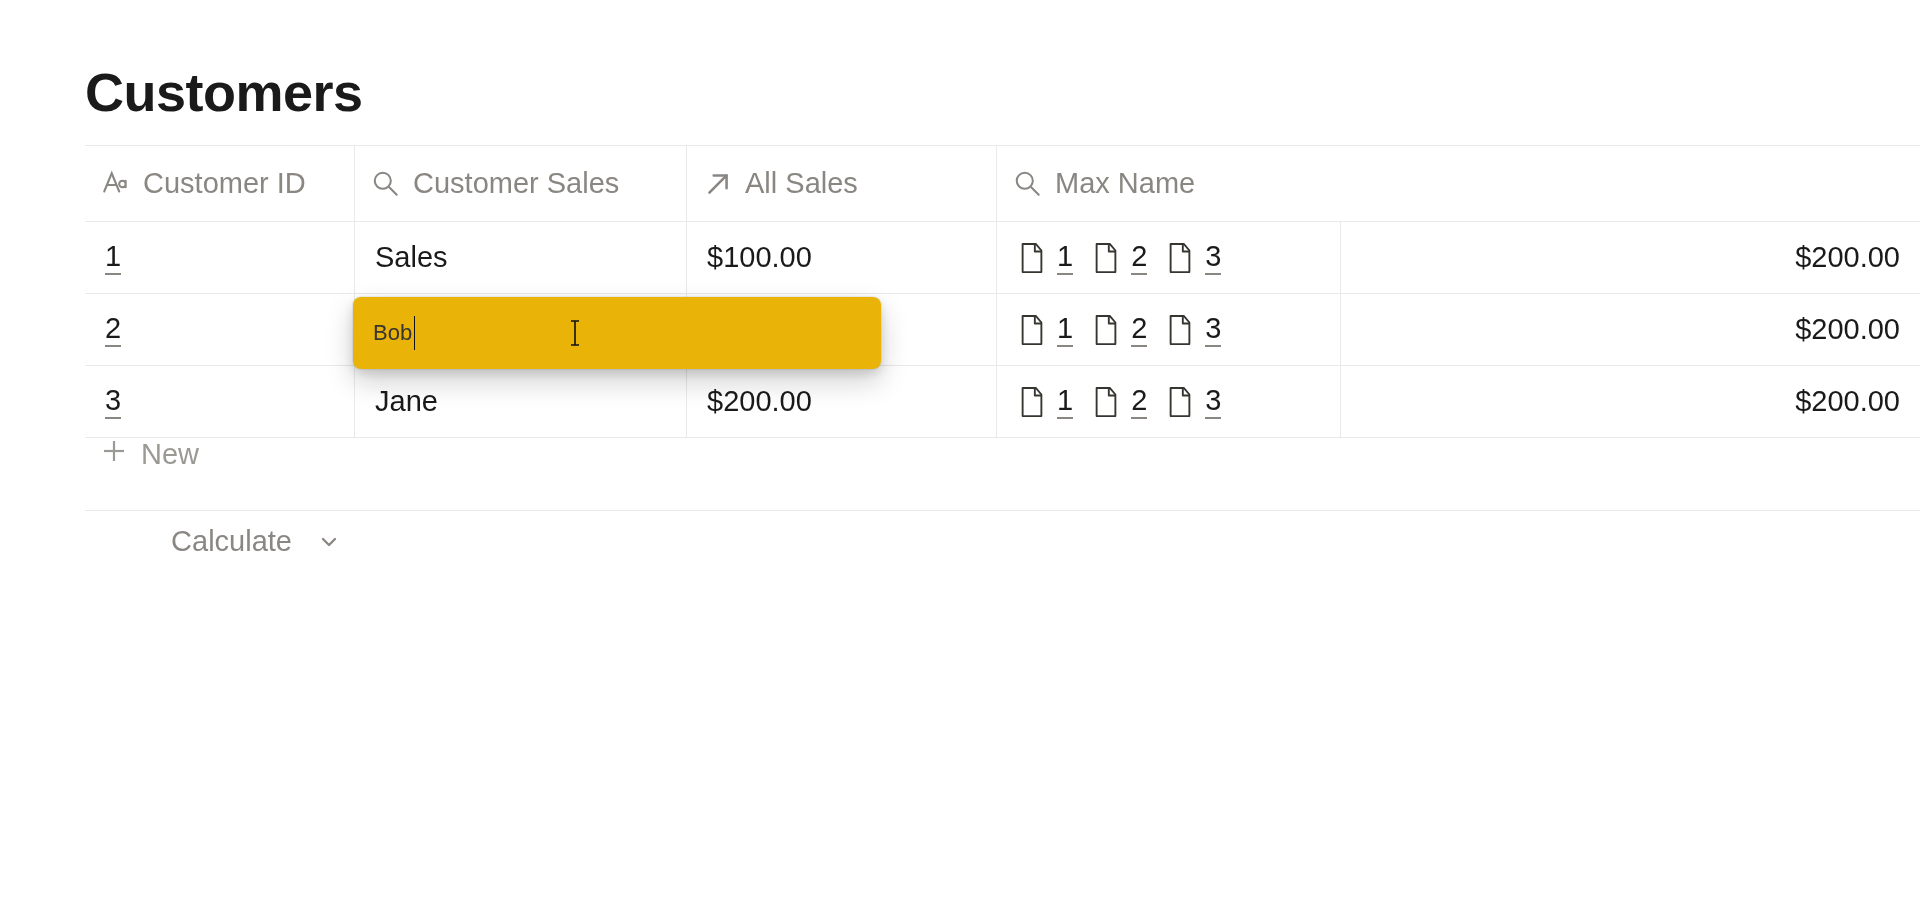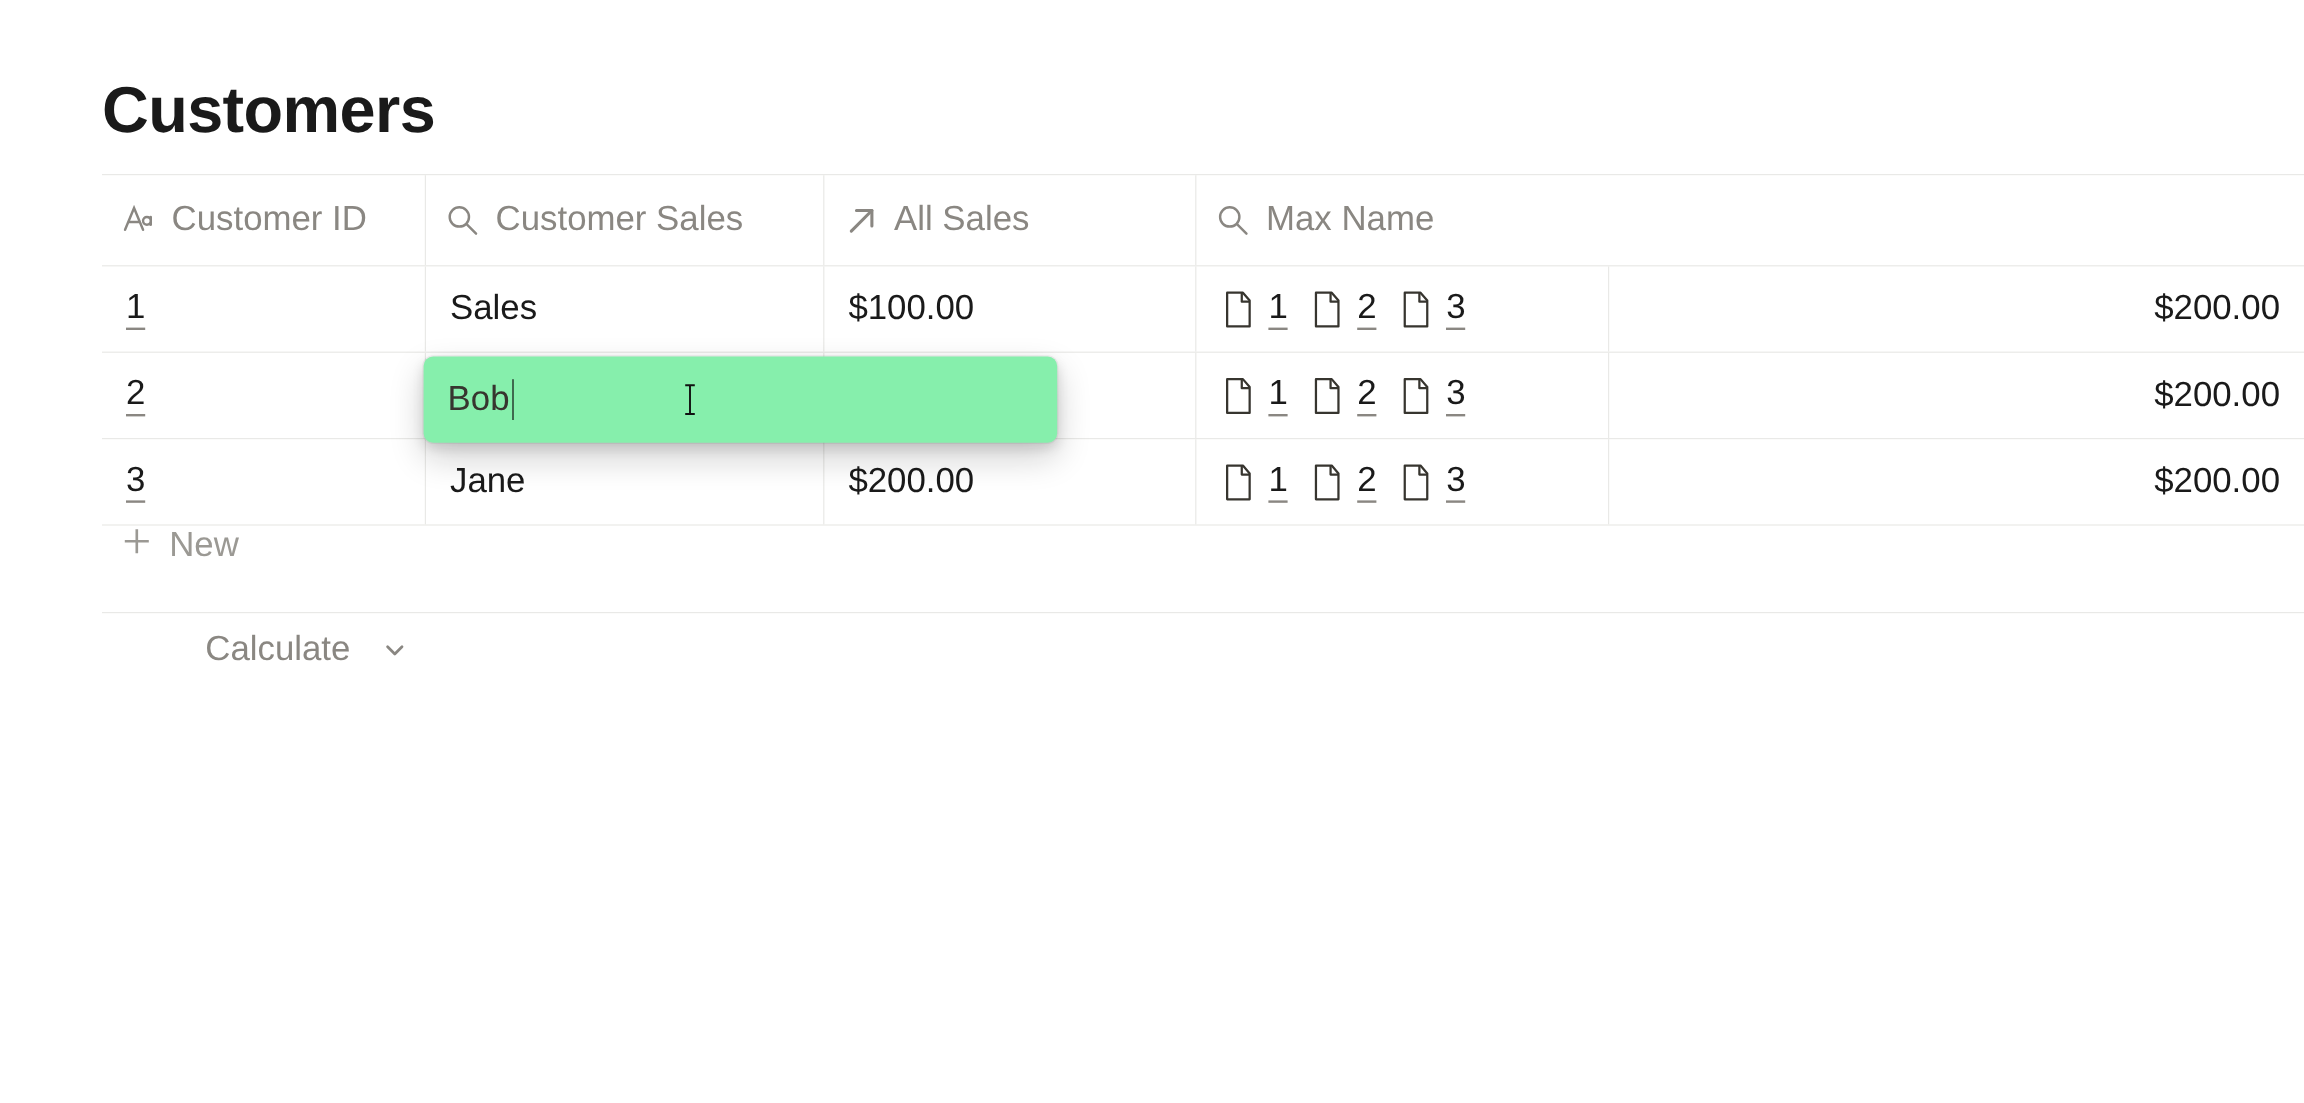--- a/index.html
+++ b/index.html
@@ -106,25 +106,25 @@
       display: inline-flex;
       align-items: center;
       gap: 27px;
       color: #8a8782;
       font-size: 29px;
       cursor: pointer;
     }
     
     .edit-popup {
       position: absolute;
-      background: #86efac;
+      background: #eab308;
       border-radius: 8px;
       box-shadow: 0 0 0 1px rgba(15,15,15,0.05), 0 12px 28px rgba(15,15,15,0.2), 0 4px 10px rgba(15,15,15,0.12);
       padding: 16px 20px;
-      font-size: 29px;
+      font-size: 22px;
       min-height: 72px;
       display: flex;
       align-items: center;
       z-index: 50;
     }
     .edit-popup .caret {
       display: inline-block;
       width: 1.2px;
       height: 34px;
       background: #111;

